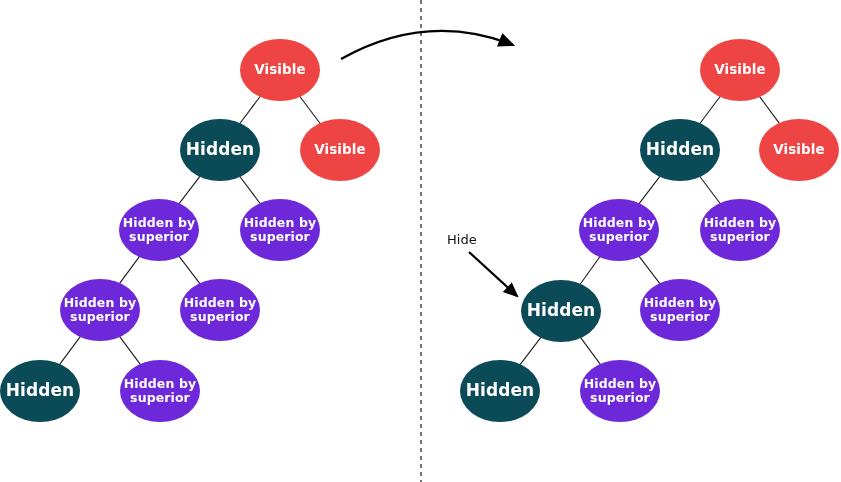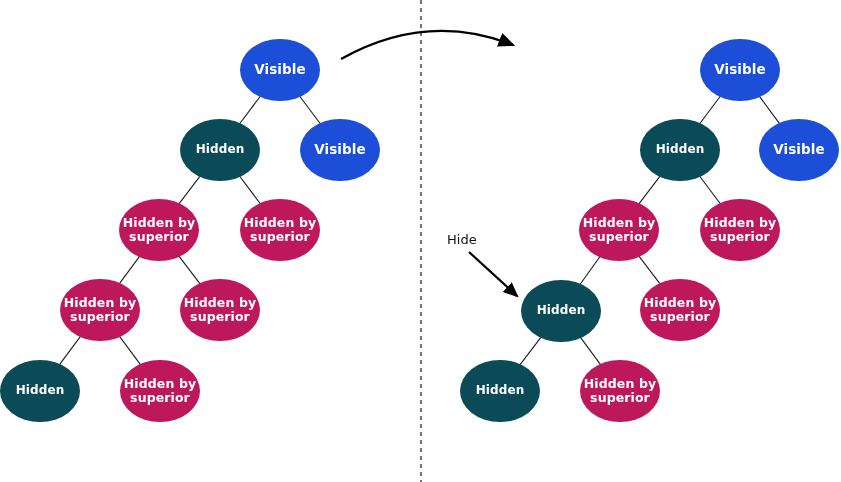--- a/index.html
+++ b/index.html
@@ -34,23 +34,23 @@
     text-align: center;
     border-radius: 50%;
     color: #ffffff;
     font-weight: bold;
     line-height: 1.12;
     letter-spacing: 0.1px;
     box-sizing: border-box;
     white-space: pre-line;
     user-select: none;
   }
-  .node.visible  { background: #1d4ed8; font-size: 13.5px; }
-  .node.hidden   { background: #0b4a57; font-size: 12px; }
-  .node.inherit  { background: #be185d; font-size: 12.5px; }
+  .node.visible  { background: #ef4444; font-size: 13.5px; }
+  .node.hidden   { background: #0b4a57; font-size: 17px; }
+  .node.inherit  { background: #6d28d9; font-size: 12.5px; }
 
   .hide-label {
     position: absolute;
     font-family: "DejaVu Sans", sans-serif;
     font-size: 13px;
     font-weight: normal;
     color: #111111;
     white-space: nowrap;
     user-select: none;
   }

